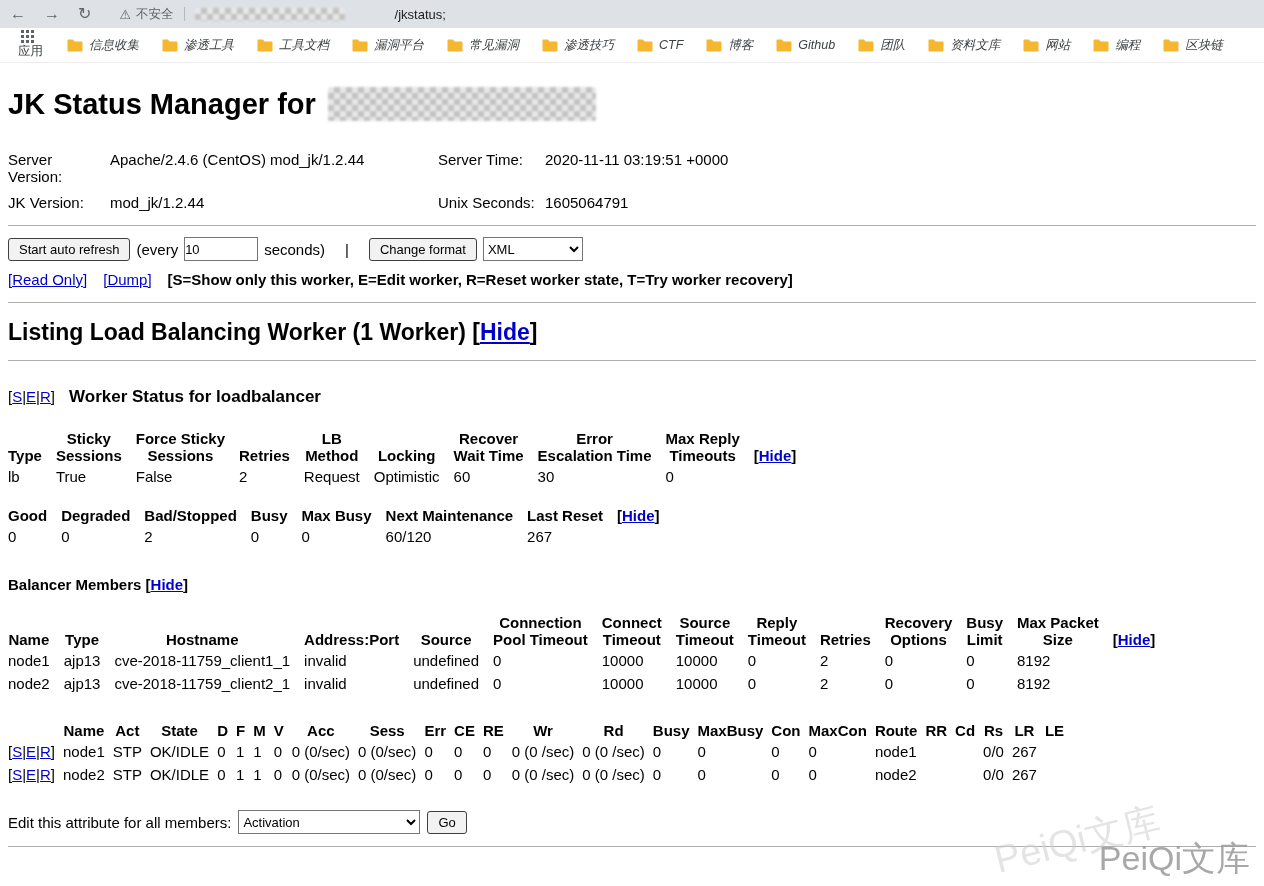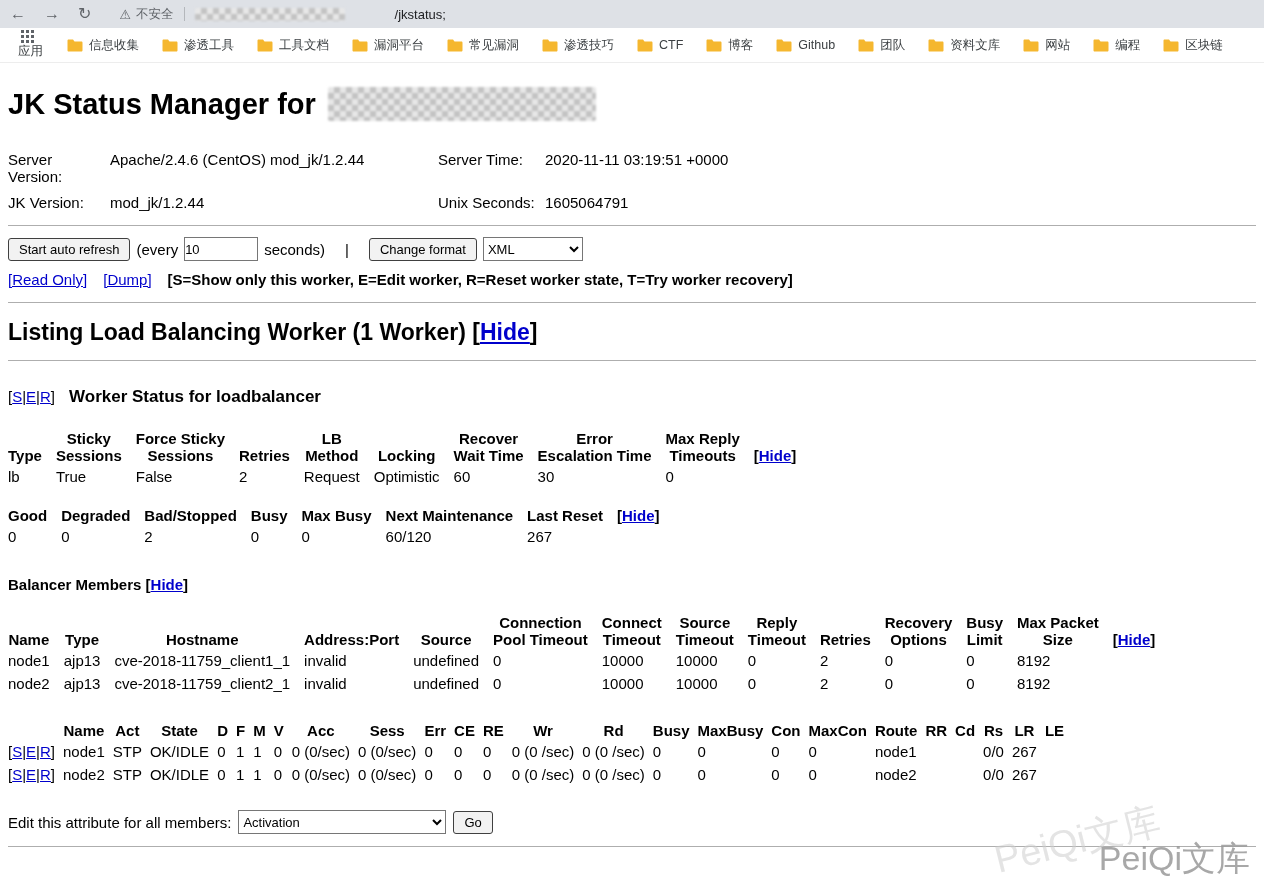--- a/index.html
+++ b/index.html
@@ -22,37 +22,37 @@
     background-size:12px 12px;background-position:0 0,6px 6px;
     filter:blur(1.2px);border-radius:2px;display:inline-block;}
   .url-mosaic{width:150px;height:13px;margin-right:2px;}
   .title-mosaic{width:268px;height:34px;}
 
   .bookmarksbar{height:34px;background:#fff;display:flex;align-items:center;
                 padding:0 12px;border-bottom:1px solid #ededed;}
   .apps-item{display:flex;align-items:center;margin-right:24px;cursor:pointer;flex-direction:column;}
   .apps-label,.bm-label{font-size:12.5px;color:#3c4043;margin-left:6px;white-space:nowrap;}
   .bm-list{display:flex;align-items:center;}
-  .bm-item{display:flex;align-items:center;margin-right:23px;cursor:pointer;}
+  .bm-item{display:flex;align-items:center;margin-right:23px;cursor:pointer;font-style:italic;}
   .folder-icon{flex:0 0 auto;}
 
   
   .content{padding:0 8px;}
   h1{font-size:29px;font-weight:bold;margin:24px 0 0 0;display:flex;align-items:center;gap:12px;}
   .info-grid{display:grid;grid-template-columns:102px 328px 107px auto;
              row-gap:9px;font-size:15px;margin-top:30px;align-items:baseline;}
   hr{border:none;border-top:1px solid #aeaeae;margin:14px 0 0 0;}
   .controls-row{display:flex;align-items:center;font-size:15px;margin-top:11px;gap:6px;}
   button{font-family:inherit;font-size:13px;color:#000;background:#f2f2f2;
          border:1px solid #404040;border-radius:3px;padding:3px 10px;cursor:pointer;}
   input[type=text]{width:72px;height:20px;border:1px solid #767676;font-size:13px;
                    padding:1px 0;font-family:inherit;}
   select{font-family:inherit;font-size:13px;height:24px;border:1px solid #767676;background:#fff;}
   .fmt-select{width:100px;}
-  .attr-select{width:208px;}
+  .attr-select{width:182px;}
   .sep{margin:0 14px;}
   .links-row{display:flex;align-items:baseline;font-size:15px;margin-top:10px;gap:16px;}
   .lnk{color:#0000cc;text-decoration:underline;cursor:pointer;}
   .legend{font-weight:bold;}
   h2{font-size:23px;font-weight:bold;margin:16px 0 0 0;}
   .worker-line{margin-top:26px;display:flex;align-items:baseline;gap:14px;font-size:15px;}
   .ws-title{font-size:17px;font-weight:bold;}
 
   table.datatable{border-collapse:collapse;font-size:15px;}
   .datatable th{font-weight:bold;text-align:center;vertical-align:bottom;

